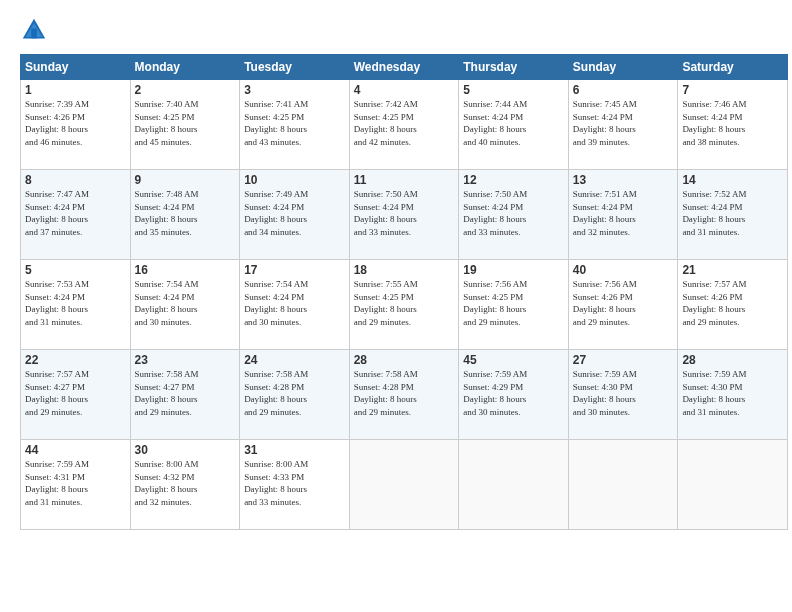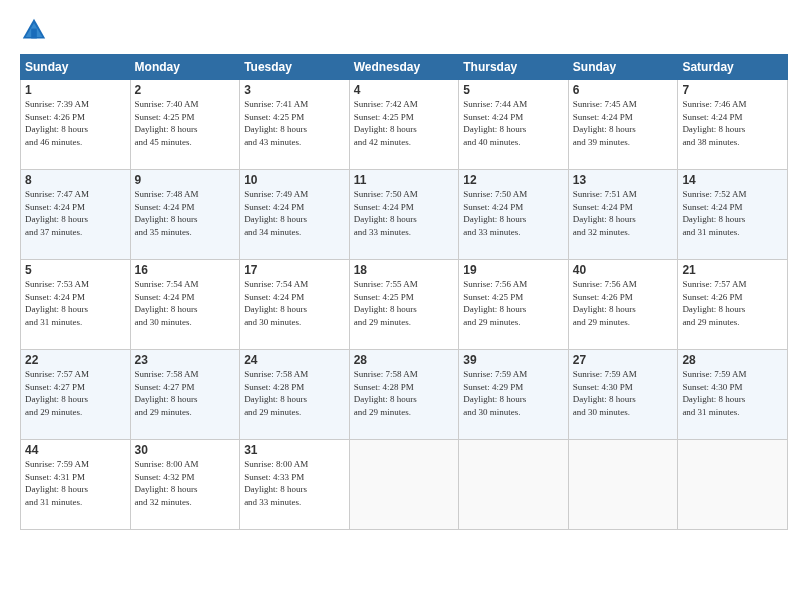--- a/index.html
+++ b/index.html
@@ -355,21 +355,21 @@
           <td>
         <span class="day-num">28</span>
         <div class="day-info">
           Sunrise: 7:58 AM<br>
           Sunset: 4:28 PM<br>
           Daylight: 8 hours<br>
           and 29 minutes.
         </div>
       </td>
           <td>
-        <span class="day-num">39</span>
+        <span class="day-num">45</span>
         <div class="day-info">
           Sunrise: 7:59 AM<br>
           Sunset: 4:29 PM<br>
           Daylight: 8 hours<br>
           and 30 minutes.
         </div>
       </td>
           <td>
         <span class="day-num">27</span>
         <div class="day-info">

